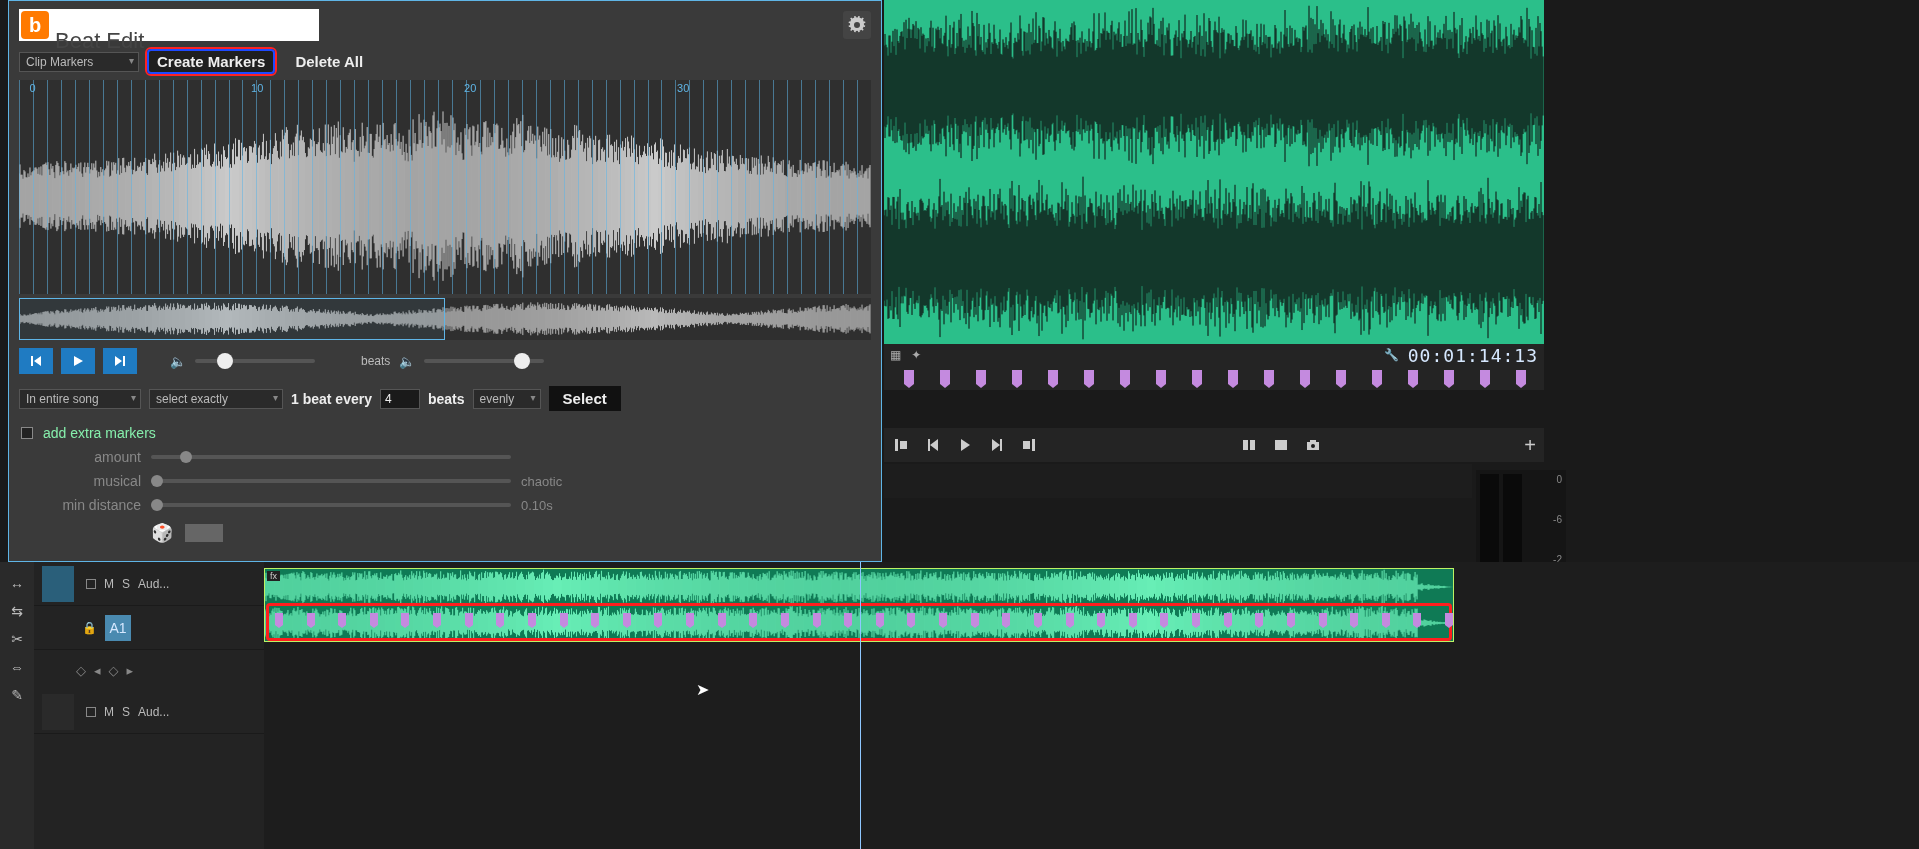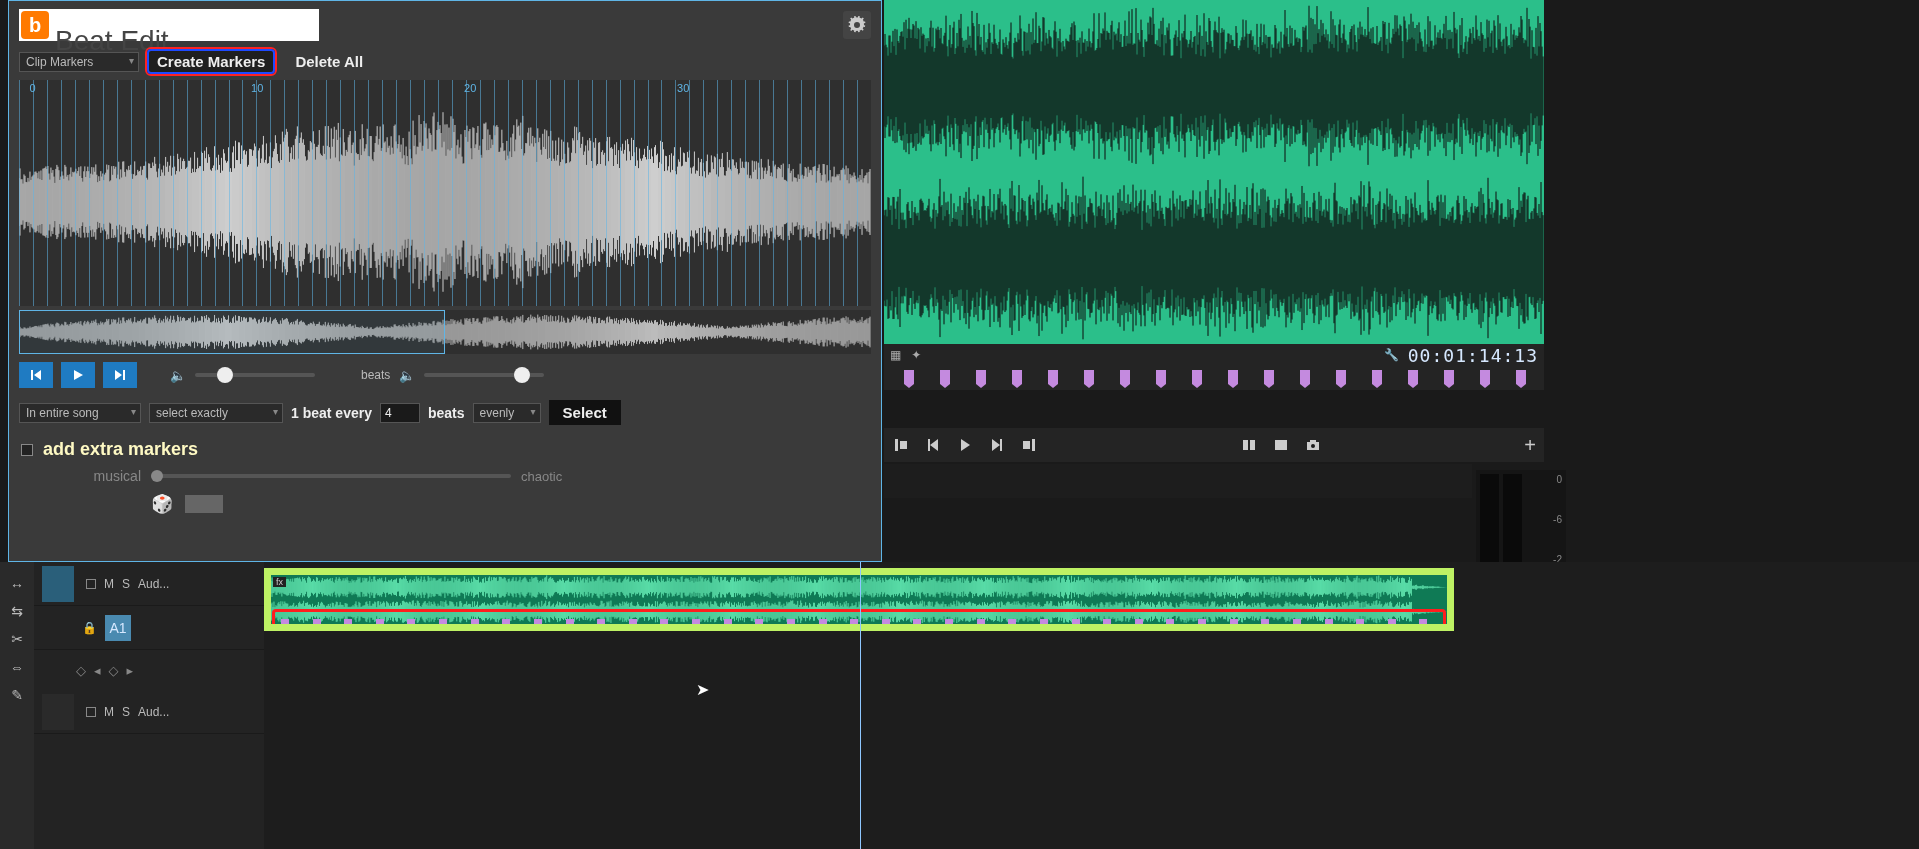--- a/index.html
+++ b/index.html
@@ -12,21 +12,21 @@
   .beatpanel {
     position: absolute; left: 8px; top: 0; width: 874px; height: 562px;
     background: #3a3a3a; border: 1px solid #5fb5e6;
     display: flex; flex-direction: column;
   }
   .be-header { display: flex; align-items: center; padding: 8px 10px 4px 10px; gap: 8px; }
   .be-logo {
     display:flex; align-items:center; background:#fff; padding:2px 8px 2px 2px; height:32px; width:300px;
   }
   .be-logo-icon { width:28px; height:28px; background:#ff7a00; border-radius:4px; display:flex; align-items:center; justify-content:center; color:#fff; font-weight:700; font-size:20px; margin-right:6px;}
-  .be-title { color:#444; font-size:28px; font-weight:400;margin-top:32px; }
+  .be-title { color:#444; font-size:22px; font-weight:400;margin-top:32px; }
   .be-gear { width:28px; height:28px; background:#444; border-radius:3px; display:flex; align-items:center; justify-content:center; color:#ccc; font-size:18px; }
 
   .be-row { display:flex; align-items:center; gap:6px; padding:2px 10px; }
   .be-select { background:#2a2a2a; color:#bbb; border:1px solid #555; font-size:12px; padding:2px 18px 2px 6px; position:relative;}
   .be-select::after{content:"▾"; position:absolute; right:4px; top:2px; color:#888; font-size:10px;}
   .be-btn { background:#1f1f1f; color:#eee; font-size:15px; font-weight:700; padding:4px 12px; border:none; cursor:pointer;}
   .be-btn.create { border:2px solid #ff2222; border-radius:6px; outline:2px solid #1e4aff; outline-offset:-4px; padding:4px 10px;}
   .be-path { color:#aaa; font-size:13px; }
 
   
@@ -104,21 +104,21 @@
   .tool-ico{ width:18px; height:18px; color:#bbb; display:flex; align-items:center; justify-content:center; font-size:14px;}
   .track-heads{ width:230px; background:#232323;}
   .th-row{ height:44px; display:flex; align-items:center; gap:8px; padding:0 8px; border-bottom:1px solid #1a1a1a; color:#bbb; font-size:12px;}
   .th-row .tag{ width:26px; height:26px; background:#3a6b88; color:#d6e8ff; display:flex; align-items:center; justify-content:center; font-size:14px;}
   .th-row.sel .tag{ background:#4a8ab0;}
   .th-sub{ height:40px; display:flex; align-items:center; gap:8px; padding:0 8px 0 42px; color:#888;}
   .lock{color:#888;}
   .sq{ width:10px; height:10px; border:1px solid #888;}
   .track-area{ flex:1; position:relative; background:#1d1d1d; overflow:hidden;}
   .playhead{ position:absolute; top:0; bottom:0; width:1px; background:#8ec7ff; left:596px;}
-  .clip{ position:absolute; top:6px; height:63px; background:#0f7a55; border:7px solid #bef264; overflow:hidden;}
+  .clip{ position:absolute; top:6px; height:74px; background:#0f7a55; border:1px solid #bef264; overflow:hidden;}
   .clip svg{ width:100%; height:100%; display:block;}
   .clip .fx{ position:absolute; left:2px; top:2px; background:#222; color:#ccc; font-size:9px; padding:0 3px;}
   .clip .redbox{ position:absolute; left:1px; right:1px; top:34px; height:38px; border:3px solid #ff1e1e; border-radius:4px;}
   .clip .cmk{ position:absolute; top:44px; width:8px; height:12px; background:#c48adf;}
   .clip .cmk::after{content:""; position:absolute; left:0; bottom:-3px; border-left:4px solid transparent; border-right:4px solid transparent; border-top:3px solid #c48adf;}
 
   .cursor-arrow{ position:absolute; left:432px; top:118px; color:#fff; font-size:16px; pointer-events:none;}
 
   .th-vwave { width:32px; height:36px; background:#2a5f7a; margin-right:4px;}
 </style>
@@ -270,28 +270,41 @@
       <span class="lab">1 beat every</span>
       <input class="be-input" value="4" style="">
       <span class="lab">beats</span>
       <div class="be-select" style="width:68px">evenly</div>
       <button class="be-selbtn">Select</button>
     </div>
 
     <div class="be-extra">
       <div class="row">
         <span class="chk"></span>
-        <span style="color:#fef9c3; font-size:18px; font-weight:700">add extra markers</span>
+        <span style="color:#86efac; font-size:14px; font-weight:400">add extra markers</span>
+      </div>
+      <div class="row">
+        <span class="lbl">amount</span>
+        <div class="bar">
+            <div class="dot" style="left:8%"></div>
+          </div>
       </div>
       <div class="row">
         <span class="lbl">musical</span>
         <div class="bar">
             <div class="dot" style="left:0%"></div>
           </div>
         <span class="val">chaotic</span>
+      </div>
+      <div class="row">
+        <span class="lbl">min distance</span>
+        <div class="bar">
+            <div class="dot" style="left:0%"></div>
+          </div>
+        <span class="val">0.10s</span>
       </div>
       <div class="row">
         <span class="lbl"></span>
         <span class="dice">🎲</span>
         <span class="swatch"></span>
       </div>
     </div>
   </div>
 
   <div class="monitor" id="monitor">

